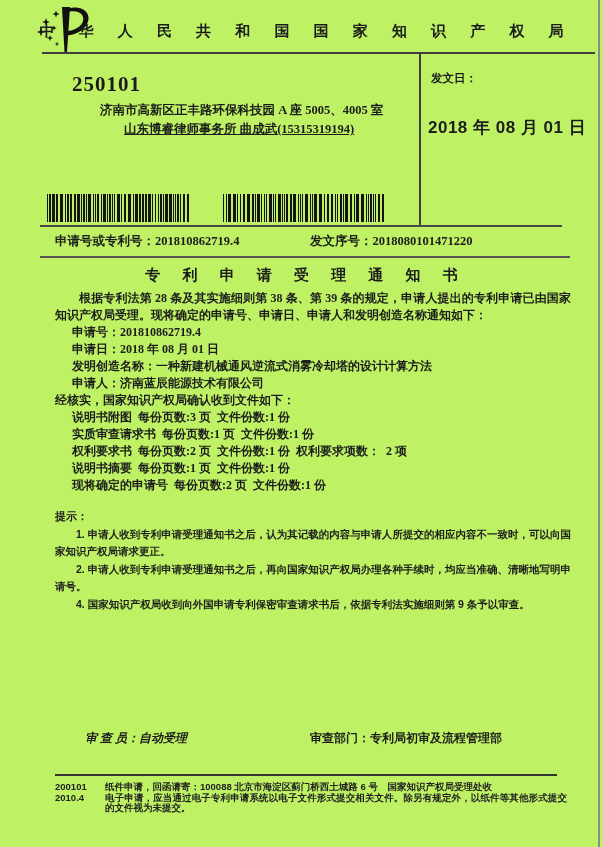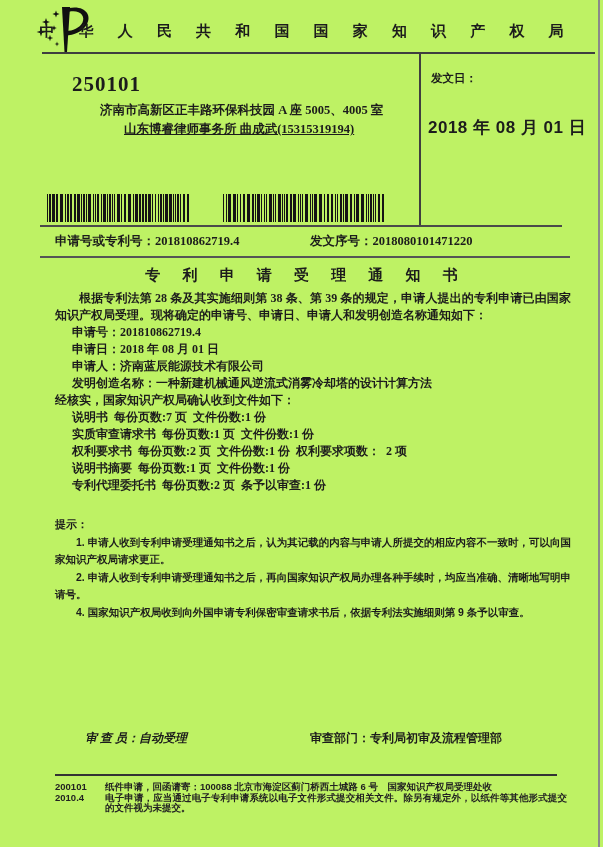--- a/index.html
+++ b/index.html
@@ -46,21 +46,21 @@
   }
 
   .content{position:absolute;left:55px;top:290px;width:516px;font-size:12px;line-height:17px;font-weight:600;}
   .content p{margin:0;}
   .intro{text-indent:2em;text-align:justify;}
   .details{margin-left:17px;}
   .detail-line{white-space:pre-wrap;}
   .confirm{margin:8px 0 0 17px;}
   .docs{margin-left:17px;}
   .doc-line{white-space:pre-wrap;}
-  .hints{margin-top:22px;font-family:"Liberation Sans", sans-serif;font-size:10.5px;font-weight:bold;line-height:17.5px;}
+  .hints{margin-top:14px;font-family:"Liberation Sans", sans-serif;font-size:10.5px;font-weight:bold;line-height:17.5px;}
   .hints-label{font-size:11px;}
   .hint-item{text-indent:2em;text-align:justify;margin-top:3px;}
 
   .review-row{position:absolute;top:730px;left:0;right:0;font-size:12px;font-weight:bold;}
   .review-row .examiner{position:absolute;left:85px;top:0;white-space:pre;font-style:italic;}
   .review-row .department{position:absolute;left:310px;top:0;white-space:pre;}
 
   .footer{position:absolute;top:782px;left:55px;width:512px;
     font-family:"Liberation Sans", sans-serif;font-size:9.5px;font-weight:bold;line-height:10.5px;color:#222;}
   .footer-row{display:flex;align-items:flex-start;}
@@ -208,32 +208,32 @@
   <div class="hline" id="hline-numbers"></div>
 
   <div class="notice-title">专 利 申 请 受 理 通 知 书</div>
 
   <div class="content">
     <p class="intro">根据专利法第 28 条及其实施细则第 38 条、第 39 条的规定，申请人提出的专利申请已由国家知识产权局受理。现将确定的申请号、申请日、申请人和发明创造名称通知如下：</p>
 
     <div class="details">
       <div class="detail-line"><span>申请号：</span><span>201810862719.4</span></div>
       <div class="detail-line"><span>申请日：</span><span>2018 年 08 月 01 日</span></div>
+      <div class="detail-line"><span>发明创造名称：</span><span>一种新建机械通风逆流式消雾冷却塔的设计计算方法</span></div>
       <div class="detail-line"><span>申请人：</span><span>济南蓝辰能源技术有限公司</span></div>
-      <div class="detail-line"><span>发明创造名称：</span><span>一种新建机械通风逆流式消雾冷却塔的设计计算方法</span></div>
     </div>
 
     <p class="confirm">经核实，国家知识产权局确认收到文件如下：</p>
 
     <div class="docs">
-      <div class="doc-line">说明书  每份页数:7 页  文件份数:1 份</div>
+      <div class="doc-line">说明书附图  每份页数:3 页  文件份数:1 份</div>
       <div class="doc-line">实质审查请求书  每份页数:1 页  文件份数:1 份</div>
       <div class="doc-line">权利要求书  每份页数:2 页  文件份数:1 份  权利要求项数：  2 项</div>
       <div class="doc-line">说明书摘要  每份页数:1 页  文件份数:1 份</div>
-      <div class="doc-line">专利代理委托书  每份页数:2 页  条予以审查:1 份</div>
+      <div class="doc-line">现将确定的申请号  每份页数:2 页  文件份数:1 份</div>
     </div>
 
     <div class="hints">
       <div class="hints-label">提示：</div>
       <p class="hint-item">1. 申请人收到专利申请受理通知书之后，认为其记载的内容与申请人所提交的相应内容不一致时，可以向国家知识产权局请求更正。</p>
       <p class="hint-item">2. 申请人收到专利申请受理通知书之后，再向国家知识产权局办理各种手续时，均应当准确、清晰地写明申请号。</p>
       <p class="hint-item">4. 国家知识产权局收到向外国申请专利保密审查请求书后，依据专利法实施细则第 9 条予以审查。</p>
     </div>
   </div>
 

